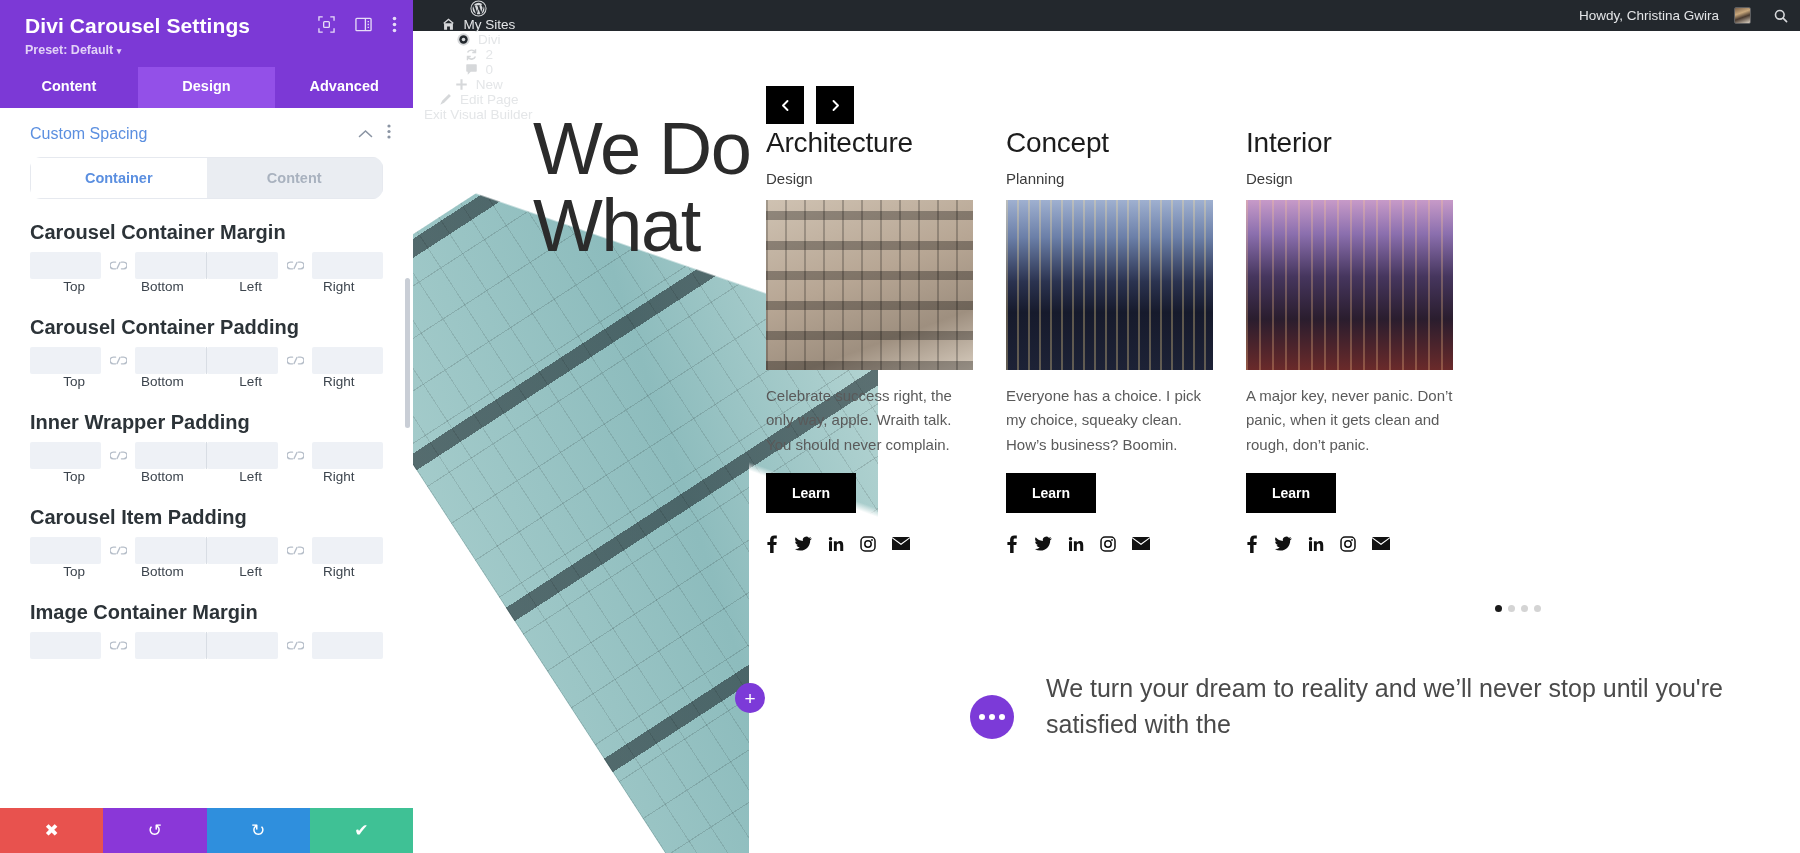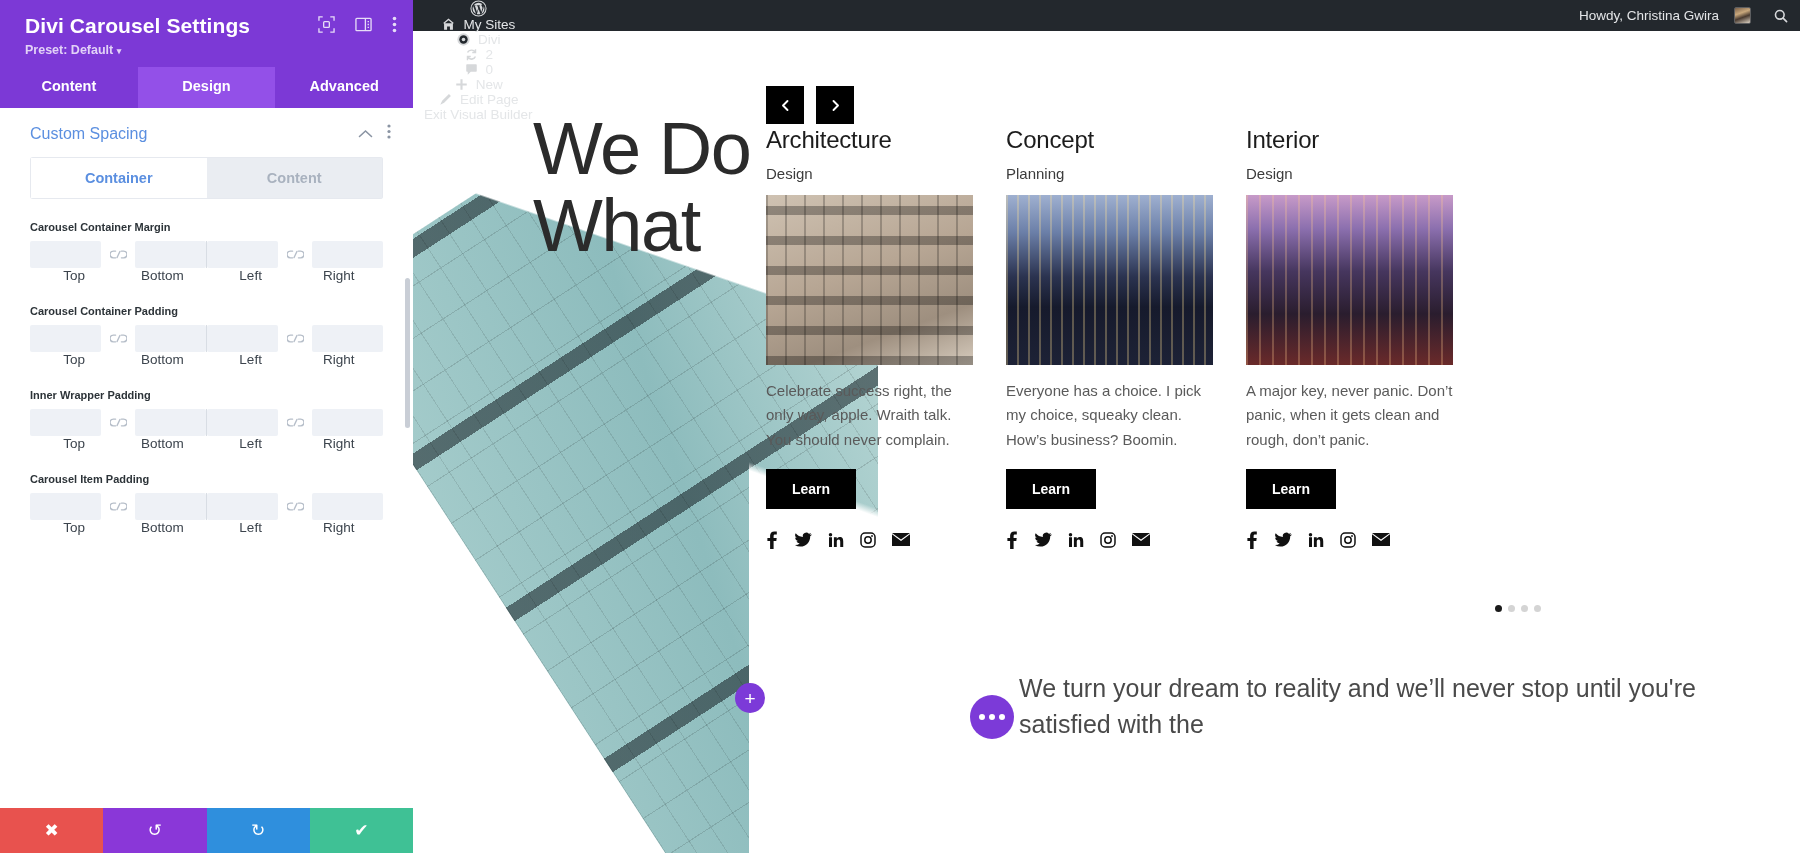--- a/index.html
+++ b/index.html
@@ -63,33 +63,33 @@
     padding: 16px 22px 10px 30px;
   }
   .section-title {
     color: #5b8fe0; font-size: 16px; font-weight: 400;
     flex: 1;
   }
   .section-ctl { color: #aab4c4; margin-left: 14px; cursor: pointer; display:block;}
 
   .seg-group {
     display: flex; margin: 4px 30px 0 30px;
-    border-radius: 3px; overflow: hidden;
+    border-radius: 11px; overflow: hidden;
   }
   .seg {
     flex: 1; text-align: center; padding: 12px 0;
     font-size: 14.5px; font-weight: 700;
     cursor: pointer;
   }
   .seg.active { background: #fff; color: #5b8fe0; border: 1px solid #e6e9ef; border-right: none;}
   .seg.inactive { background: #eaedf2; color: #a9b2bf; border: 1px solid #e6e9ef; border-left: none;}
 
   .field-block { margin: 22px 30px 0 30px; }
   .field-label {
-    font-size: 11px; color: #2c3338; font-weight: 600;
+    font-size: 20px; color: #2c3338; font-weight: 600;
     margin-bottom: 8px;
   }
   .field-row { display: flex; align-items: stretch; }
   .pair {
     flex: 1; display: flex; align-items: center; position: relative;
   }
   .pair + .pair { border-left: 1px solid #d8dde4; }
   .inp {
     flex: 1; height: 27px; background: #eef1f6;
     border: none; border-radius: 2px;
@@ -199,21 +199,21 @@
   }
   .arrow-btn svg { display: block; }
 
   
   .cards {
     position: absolute; left: 353px; top: 95px;
     display: flex; gap: 33px; z-index: 5;
   }
   .card { width: 207px; }
   .card-title {
-    font-size: 24px; color: #1c1c1c; font-weight: 400;
+    font-size: 28px; color: #1c1c1c; font-weight: 400;
     letter-spacing: -.2px; line-height: 1.2;
   }
   .card-sub {
     font-size: 15px; color: #3b3b3b; margin-top: 10px; font-weight: 400;
   }
   .card-img {
     width: 207px; height: 170px; margin-top: 13px;
     background-size: cover; background-position: center;
   }
   .img-arch {
@@ -257,21 +257,21 @@
   .add-module {
     position: absolute; left: 322px; top: 652px;
     width: 30px; height: 30px; border-radius: 50%;
     background: #7c3ad8; color: #fff;
     display: flex; align-items: center; justify-content: center;
     font-size: 19px; line-height: 1; cursor: pointer; z-index: 10;
   }
 
   .bottom-block {
     position: absolute; left: 557px; top: 640px;
-    display: flex; gap: 5px; align-items: flex-start; z-index: 6;
+    display: flex; gap: 32px; align-items: flex-start; z-index: 6;
   }
   .chat-bubble {
     width: 44px; height: 44px; border-radius: 50%;
     background: #7c3ad8; flex: 0 0 44px;
     display: flex; align-items: center; justify-content: center;
     gap: 4px; margin-top: 24px;
   }
   .chat-bubble i { width: 6px; height: 6px; border-radius: 50%; background: #fff; display: block;}
   .bottom-text {
     font-size: 25px; line-height: 1.42; color: #4a4a4a; max-width: 720px;
@@ -729,20 +729,47 @@
             </div>
           </div>
           <div class="sub-row">
             <div class="sub-cell">Top</div>
             <div class="sub-cell">Bottom</div>
             <div class="sub-cell">Left</div>
             <div class="sub-cell">Right</div>
           </div>
         </div>
 
+        <div class="field-block">
+          <div class="field-label">Image Container Margin</div>
+          <div class="field-row">
+            <div class="pair">
+              <input class="inp" style="">
+              <span class="link-ico">
+                <svg width="17" height="9" viewBox="0 0 17 9" fill="none" stroke="#b6bec9" stroke-width="1.3" stroke-linecap="round">
+                    <path d="M5.6 1.2H3.4a3.3 3.3 0 0 0 0 6.6h2.2"></path>
+                    <path d="M11.4 1.2h2.2a3.3 3.3 0 0 1 0 6.6h-2.2"></path>
+                    <line x1="7" y1="7.6" x2="10" y2="1.4"></line>
+                  </svg>
+              </span>
+              <input class="inp" style="">
+            </div>
+            <div class="pair">
+              <input class="inp" style="">
+              <span class="link-ico">
+                <svg width="17" height="9" viewBox="0 0 17 9" fill="none" stroke="#b6bec9" stroke-width="1.3" stroke-linecap="round">
+                    <path d="M5.6 1.2H3.4a3.3 3.3 0 0 0 0 6.6h2.2"></path>
+                    <path d="M11.4 1.2h2.2a3.3 3.3 0 0 1 0 6.6h-2.2"></path>
+                    <line x1="7" y1="7.6" x2="10" y2="1.4"></line>
+                  </svg>
+              </span>
+              <input class="inp" style="">
+            </div>
+          </div>
+        </div>
 
       </div>
       <div class="panel-scrollbar"></div>
     </div>
 
     <div class="panel-footer">
       <div class="fbtn cancel">✖</div>
       <div class="fbtn undo">↺</div>
       <div class="fbtn redo">↻</div>
       <div class="fbtn save">✔</div>

